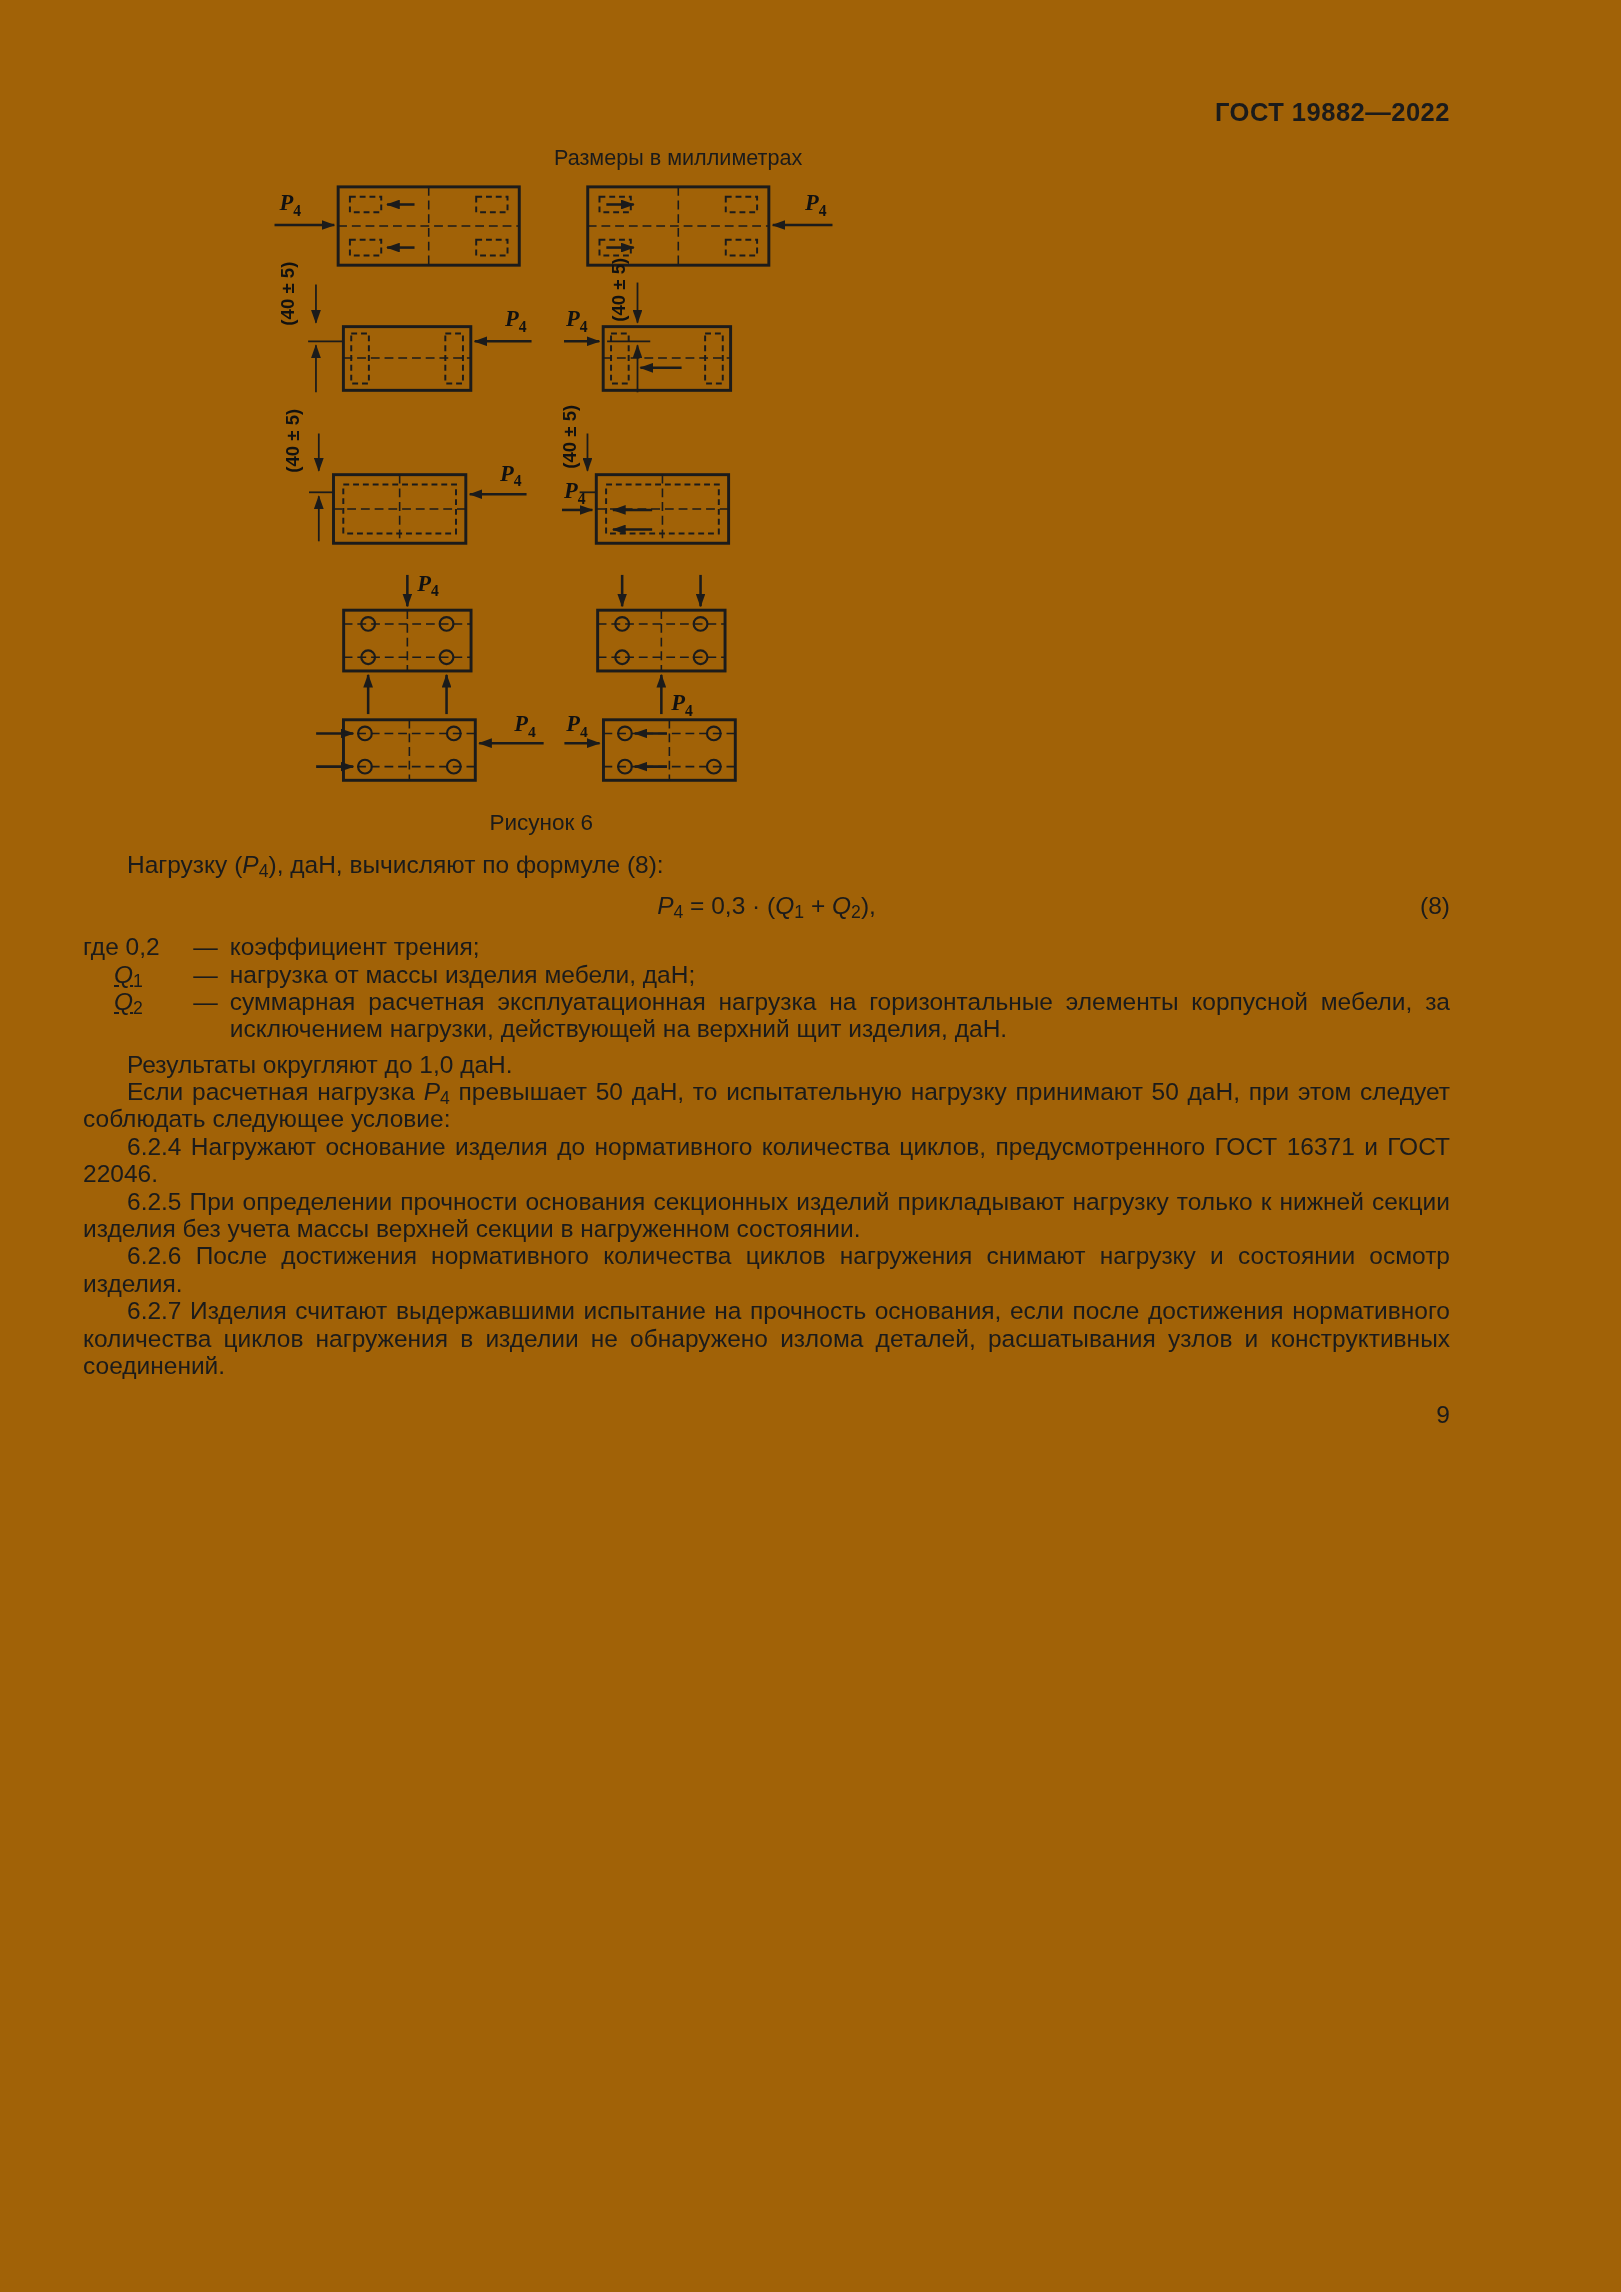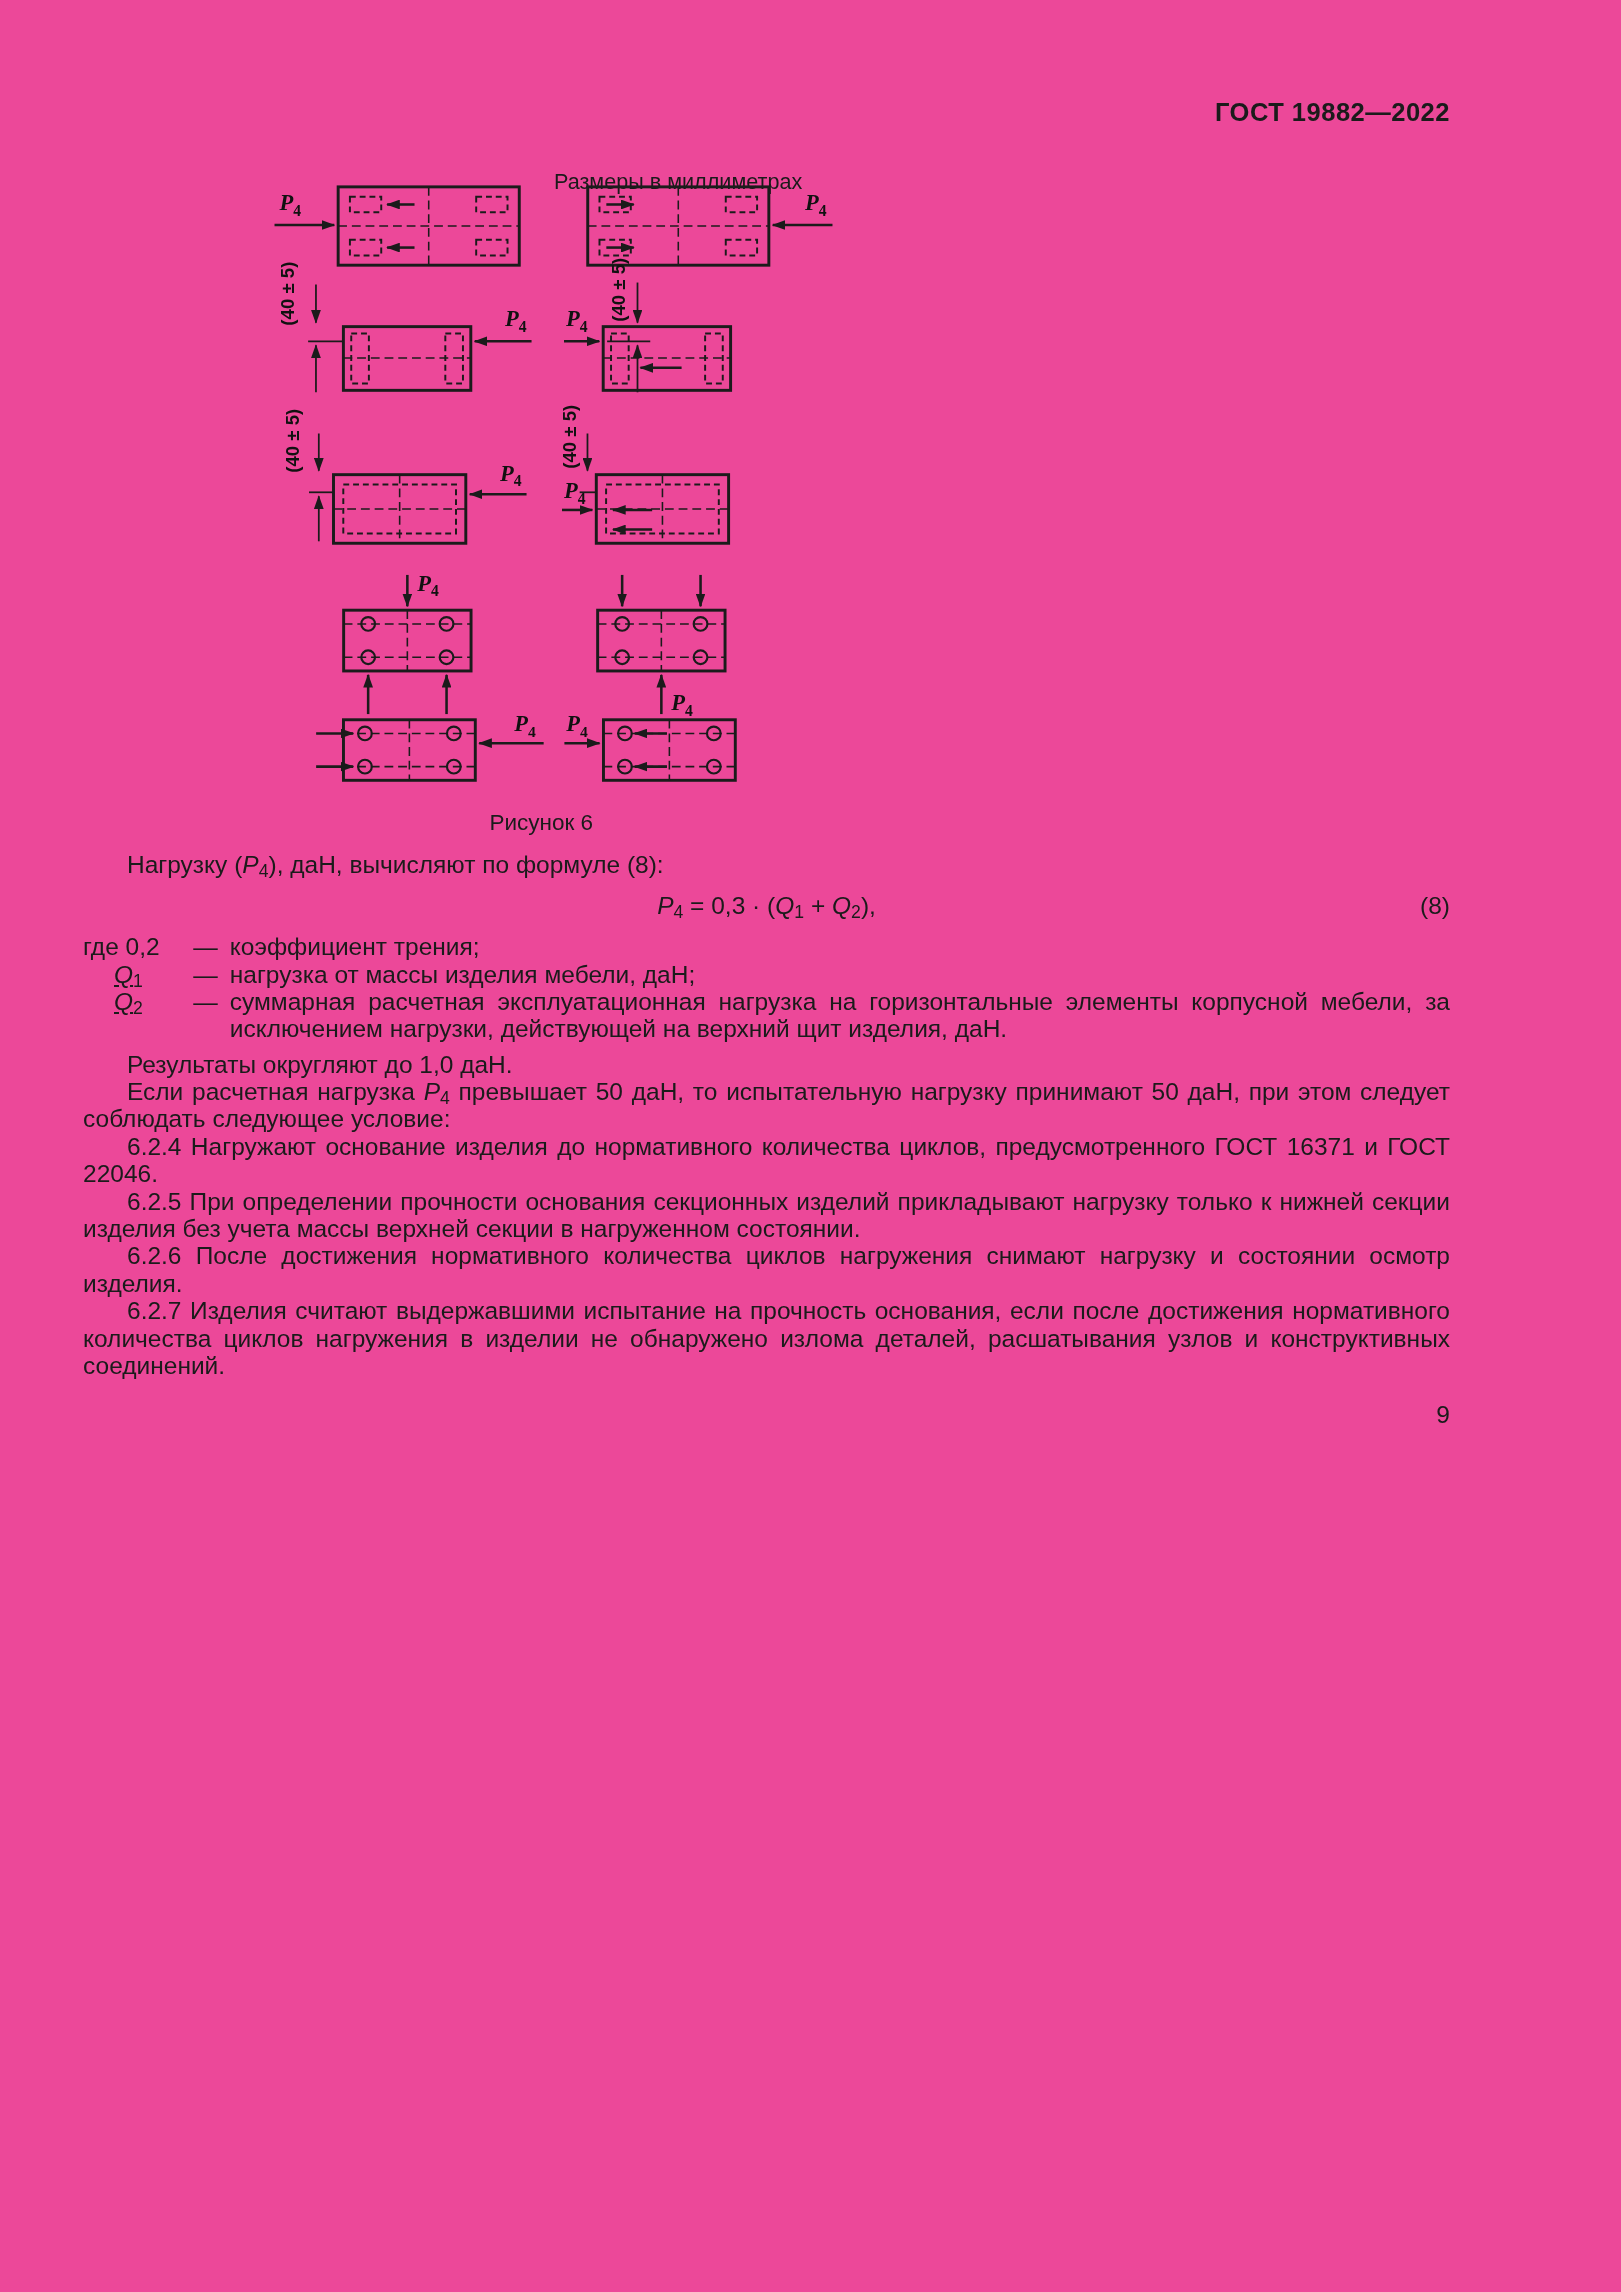--- a/index.html
+++ b/index.html
@@ -1,31 +1,30 @@
 <!DOCTYPE html>
 <html><head>
 <meta charset="utf-8">
 <style>
   html,body{margin:0;padding:0;background:#888;}
   .page{
     position:relative;
     width:1621px;height:2293px;
-    background:#ec4899;
+    background:#a16207;
     font-family:"Liberation Sans", sans-serif;
     color:#1b1b1b;
     overflow:hidden;
   }
   .header{
     position:absolute;top:98px;right:171px;
     font-size:25.5px;font-weight:bold;letter-spacing:0.5px;
   }
   .units-note{
     position:absolute;top:145px;left:554px;
     font-size:21.6px;
-    margin-top:24px;
   }
   .figure{
     position:absolute;left:250px;top:181px;width:647px;height:686px;
   }
   .diag{position:absolute;}
   .caption{
     position:absolute;left:167px;top:629px;width:176px;
     text-align:right;font-size:22.5px;
   }
   

